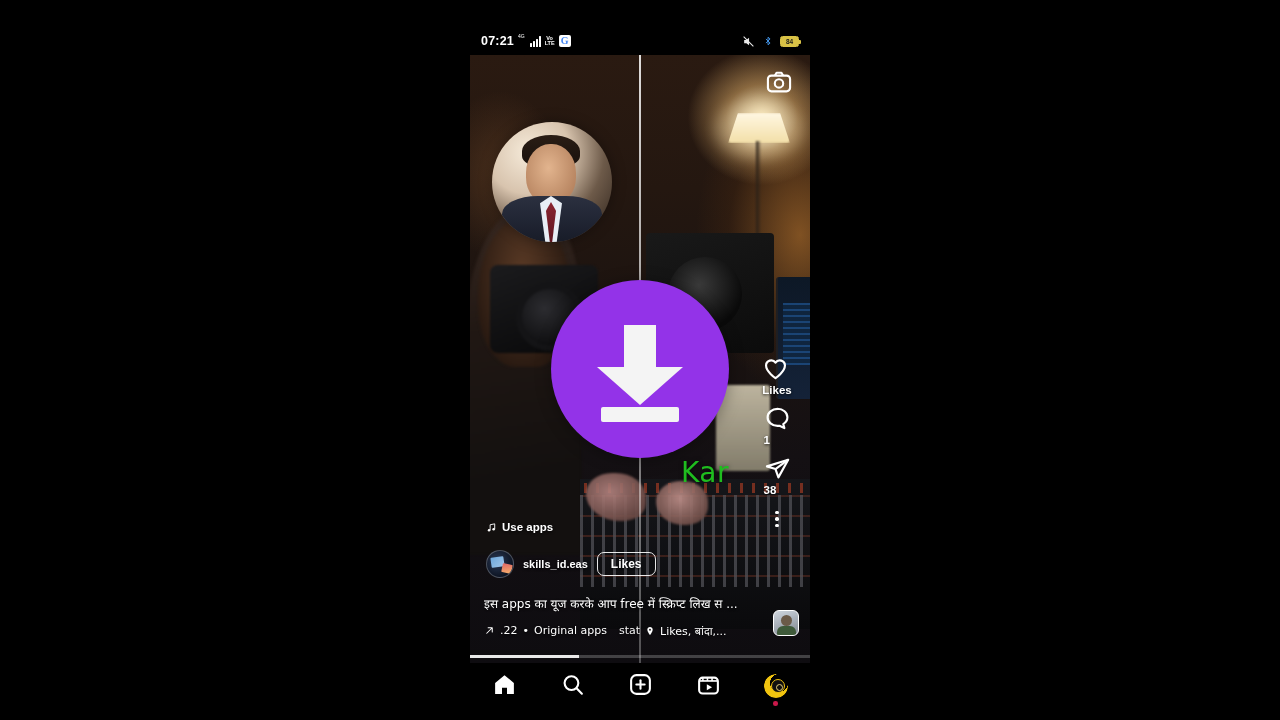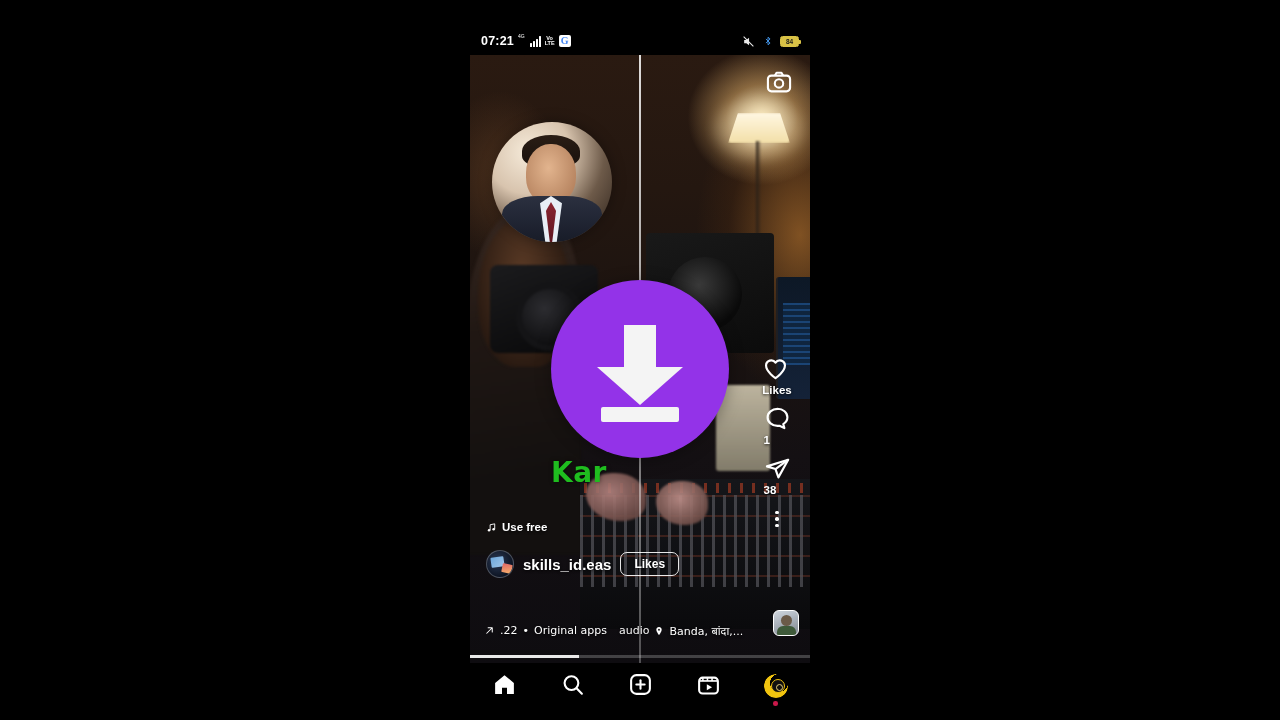--- a/index.html
+++ b/index.html
@@ -164,22 +164,22 @@
     position:absolute; inset:0; border-radius:50%;
     background:#9333e8; box-shadow:0 2px 16px rgba(0,0,0,.35);
     display:flex; align-items:center; justify-content:center;
   }
   .dl-arrow{ position:relative; width:86px; height:96px; }
   .dl-stem{ position:absolute; left:27px; top:4px; width:32px; height:52px; background:#f4f4f4; }
   .dl-head{ position:absolute; left:0; top:46px; width:86px; height:38px;
     background:#f4f4f4; clip-path:polygon(0 0,100% 0,50% 100%); }
   .dl-base{ position:absolute; left:4px; top:86px; width:78px; height:15px; background:#f4f4f4; border-radius:2px; }
   .kar-text{
-    position:absolute; left:0; top:176px; width:178px; text-align:left;
-    color:#1fbd1f; font-size:28px; font-weight:700; letter-spacing:.5px;
+    position:absolute; left:0; top:176px; width:178px; text-align:right;
+    color:#1fbd1f; font-size:28px; font-weight:400; letter-spacing:.5px;
     text-shadow:0 0 4px rgba(0,0,0,.5); font-family:"DejaVu Sans", sans-serif;
   }
 
   
   .rail{ position:absolute; right:10px; top:300px; width:46px; z-index:22;
          display:flex; flex-direction:column; align-items:center; }
   .rail-item{ display:flex; flex-direction:column; align-items:flex-start; margin-bottom:9px; }
   .rail-label{ color:#fff; font-size:11.5px; font-weight:600; margin-top:2px; text-shadow:0 1px 3px rgba(0,0,0,.8); }
   .dots-v{ display:flex; flex-direction:column; gap:3px; align-items:center; margin-top:6px; }
   .dots-v i{ width:3.4px; height:3.4px; border-radius:50%; background:#fff; display:block; }
@@ -196,21 +196,21 @@
   }
   .user-av{
     width:28px; height:28px; border-radius:50%; overflow:hidden; flex:none;
     background:radial-gradient(circle at 40% 40%, #2c3a55, #0b1220 75%);
     position:relative; border:1px solid rgba(255,255,255,.25);
   }
   .user-av::before{ content:""; position:absolute; left:4px; top:6px; width:13px; height:10px;
     background:linear-gradient(140deg,#6fa8dc,#9fc5e8); border-radius:1px; transform:rotate(-8deg); }
   .user-av::after{ content:""; position:absolute; left:15px; top:13px; width:10px; height:9px;
     background:linear-gradient(160deg,#e06666,#f6b26b); border-radius:1px; transform:rotate(12deg); }
-  .uname{ color:#fff; font-size:15px; font-weight:700; text-shadow:0 1px 3px rgba(0,0,0,.9); }
+  .uname{ color:#fff; font-size:11px; font-weight:700; text-shadow:0 1px 3px rgba(0,0,0,.9); }
   .follow-btn{
     border:1.3px solid rgba(255,255,255,.9); border-radius:7px;
     padding:4px 13px; color:#fff; font-size:12px; font-weight:700; background:transparent;
     text-shadow:0 1px 2px rgba(0,0,0,.7);
   }
   .caption{
     position:absolute; left:14px; top:542px; width:272px; z-index:22;
     color:#fff; font-size:12px; line-height:15px; font-weight:500;
     white-space:nowrap; overflow:hidden; text-shadow:0 1px 3px rgba(0,0,0,.9);
     font-family:"DejaVu Sans", sans-serif;
@@ -376,43 +376,44 @@
             <i></i>
           </div>
       </div>
 
       <div class="use-audio">
         <svg width="11" height="11" viewBox="0 0 24 24">
           <path d="M9 18V6l10-2v12" fill="none" stroke="#fff" stroke-width="2"></path>
           <circle cx="6.6" cy="18" r="2.7" fill="#fff"></circle>
           <circle cx="16.6" cy="16" r="2.7" fill="#fff"></circle>
         </svg>
-        <span>Use free</span>
+        <span>Use apps</span>
       </div>
 
       <div class="user-row">
         <div class="user-av"></div>
         <span class="uname">skills_id.eas</span>
         <button class="follow-btn">Likes</button>
       </div>
 
+      <div class="caption">इस apps का यूज करके आप free में स्क्रिप्ट लिख स ...</div>
 
       <div class="audio-row">
         <svg width="11" height="11" viewBox="0 0 24 24">
           <path d="M6 18L18 6M9 6h9v9" fill="none" stroke="#fff" stroke-width="2.2" stroke-linecap="round" stroke-linejoin="round"></path>
         </svg>
         <span>.22</span>
         <span>•</span>
         <span>Original apps</span>
-        <span class="statx">audio</span>
+        <span class="statx">stat</span>
         <svg width="10" height="12" viewBox="0 0 24 24">
           <path d="M12 2.5c-3.6 0-6.4 2.8-6.4 6.3 0 4.7 6.4 12.7 6.4 12.7s6.4-8 6.4-12.7c0-3.5-2.8-6.3-6.4-6.3z" fill="#fff"></path>
           <circle cx="12" cy="8.8" r="2.3" fill="#1b1b1b"></circle>
         </svg>
-        <span>Banda, बांदा,...</span>
+        <span>Likes, बांदा,...</span>
       </div>
       <div class="audio-thumb"></div>
     </div>
 
     <div class="progress">
       <i style="width: 32%;"></i>
     </div>
 
     <div id="ignav">
       <div class="nav-item">

